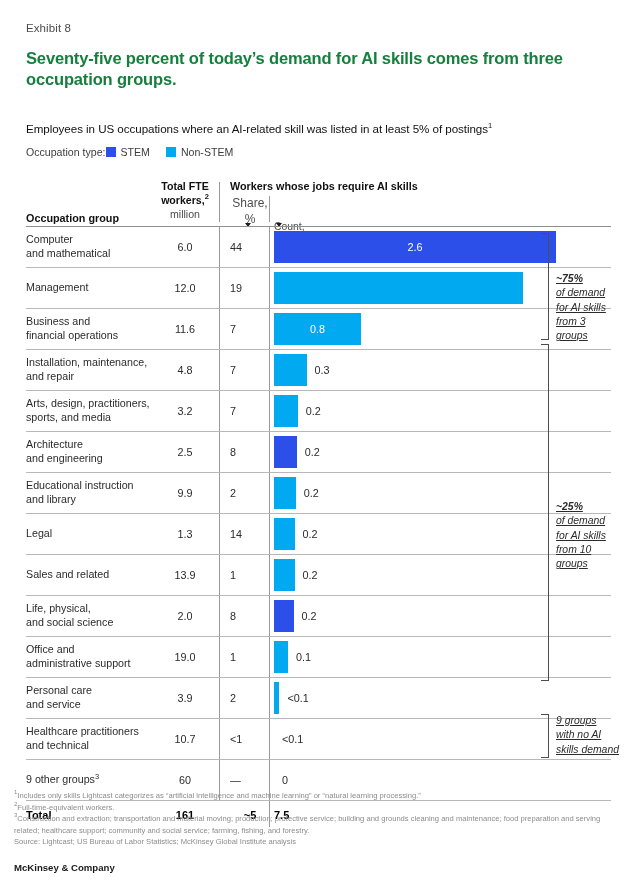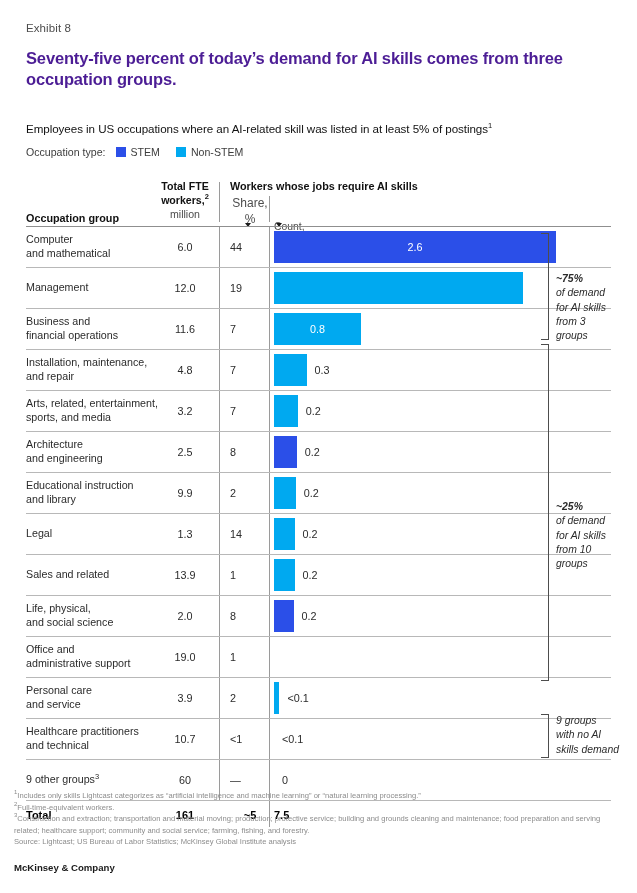--- a/index.html
+++ b/index.html
@@ -11,32 +11,32 @@
     color: #2b2b2b;
     -webkit-font-smoothing: antialiased;
   }
   .page { position: relative; width: 637px; height: 893px; padding: 0 26px; }
 
   .exhibit-label {
     font-size: 11.5px; color: #4d4d4d; letter-spacing: .1px;
     padding-top: 22px;
   }
   .headline {
-    font-size: 16.5px; font-weight: 700; color: #4c1d95;
+    font-size: 16.5px; font-weight: 700; color: #15803d;
     line-height: 1.30; margin-top: 14px; letter-spacing: -0.15px;
     max-width: 600px;
   }
   .subhead {
     font-size: 11.6px; font-weight: 400; color: #111;
     margin-top: 31px; letter-spacing: -0.05px;
   }
   .sup { font-size: 7.5px; vertical-align: super; line-height: 0; }
 
   .legend { margin-top: 11px; display: flex; align-items: center; gap: 0; font-size: 10.6px; color: #3d3d3d; }
-  .legend-label { margin-right: 10px; }
+  .legend-label { margin-right: 0; }
   .legend-item { display: flex; align-items: center; margin-right: 16px; }
   .swatch { width: 10px; height: 10px; display: inline-block; margin-right: 5px; }
 
   
   .table { margin-top: 22px; position: relative; }
 
   .colhead { position: relative; height: 46px; }
   .ch-group { position: absolute; left: 0; bottom: 2px; font-size: 10.8px; font-weight: 700; color: #111; }
   .ch-fte   { position: absolute; left: 130px; width: 58px; text-align: center; top: 0;
               font-size: 10.6px; font-weight: 700; color: #111; line-height: 1.32; }
@@ -88,21 +88,21 @@
   .totalrow .name { position: absolute; left: 0; top: 8px; font-size: 11px; font-weight: 700; color: #000; }
   .totalrow .fte { position: absolute; left: 130px; width: 58px; text-align: center; top: 8px; font-size: 11px; font-weight: 700; color: #000; }
   .totalrow .share { position: absolute; left: 204px; width: 40px; text-align: center; top: 8px; font-size: 11px; font-weight: 700; color: #000; }
   .totalrow .count { position: absolute; left: 248px; top: 8px; font-size: 11px; font-weight: 700; color: #000; }
   .totalrow .vb { position: absolute; left: 243px; top: 0; height: 26px; width: 1px; background: #9a9a9a; }
 
   
   .bracket { position: absolute; width: 8px; border: 1.3px solid #4d4d4d; border-left: none; }
   .bracket-note {
     position: absolute; left: 556px; font-style: italic; font-size: 10.4px;
-    color: #2b2b2b; line-height: 1.38;
+    color: #2b2b2b; line-height: 1.38; text-decoration: underline;
   }
   .bracket-note b { font-style: italic; font-weight: 700; }
 
   
   .notes { position: absolute; left: 14px; top: 790px; width: 612px;
            font-size: 7.6px; color: #8c8c8c; line-height: 1.52; }
   .notes .sup { font-size: 6px; }
   .brand { position: absolute; left: 14px; top: 862px; font-size: 9.6px; font-weight: 700; color: #1a1a1a; }
 </style>
 </head>
@@ -186,21 +186,21 @@
         <div class="row">
           <div class="name"><span>Installation, maintenance,</span><br><span>and repair</span></div>
           <div class="fte">4.8</div>
           <div class="share">7</div>
           <div class="barwrap">
             <div class="bar" style="width: 32.5385px; background: rgb(0, 169, 240);"></div>
             <div class="val outside" style="left: 40.5385px;">0.3</div>
           </div>
         </div>
         <div class="row">
-          <div class="name"><span>Arts, related, entertainment,</span><br><span>sports, and media</span></div>
+          <div class="name"><span>Arts, design, practitioners,</span><br><span>sports, and media</span></div>
           <div class="fte">3.2</div>
           <div class="share">7</div>
           <div class="barwrap">
             <div class="bar" style="width: 23.8615px; background: rgb(0, 169, 240);"></div>
             <div class="val outside" style="left: 31.8615px;">0.2</div>
           </div>
         </div>
         <div class="row">
           <div class="name"><span>Architecture</span><br><span>and engineering</span></div>
           <div class="fte">2.5</div>
@@ -243,20 +243,24 @@
           <div class="share">8</div>
           <div class="barwrap">
             <div class="bar" style="width: 19.5231px; background: rgb(43, 79, 232);"></div>
             <div class="val outside" style="left: 27.5231px;">0.2</div>
           </div>
         </div>
         <div class="row">
           <div class="name"><span>Office and</span><br><span>administrative support</span></div>
           <div class="fte">19.0</div>
           <div class="share">1</div>
+          <div class="barwrap">
+            <div class="bar" style="width: 14.1px; background: rgb(0, 169, 240);"></div>
+            <div class="val outside" style="left: 22.1px;">0.1</div>
+          </div>
         </div>
         <div class="row">
           <div class="name"><span>Personal care</span><br><span>and service</span></div>
           <div class="fte">3.9</div>
           <div class="share">2</div>
           <div class="barwrap">
             <div class="bar" style="width: 5.42308px; background: rgb(0, 169, 240);"></div>
             <div class="val outside" style="left: 13.4231px;">&lt;0.1</div>
           </div>
         </div>

